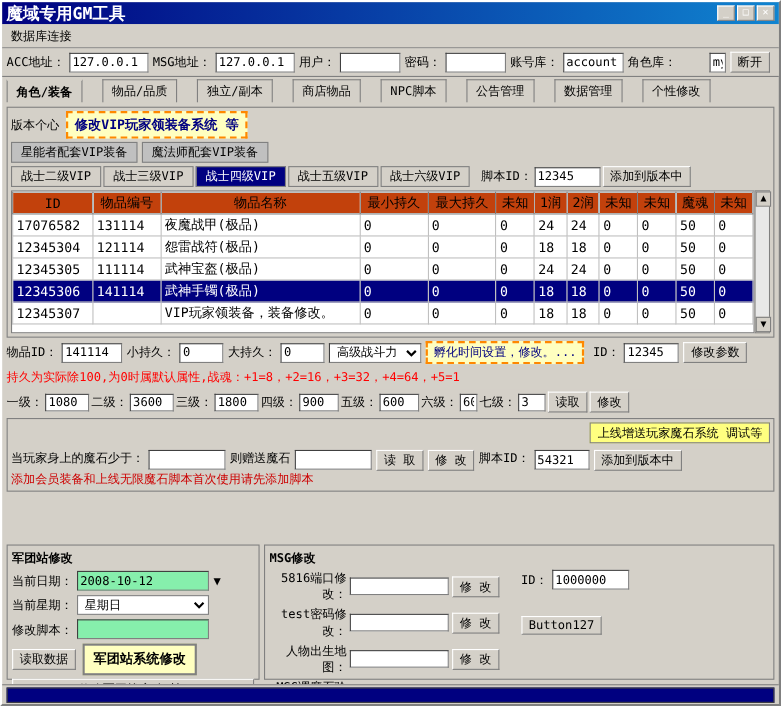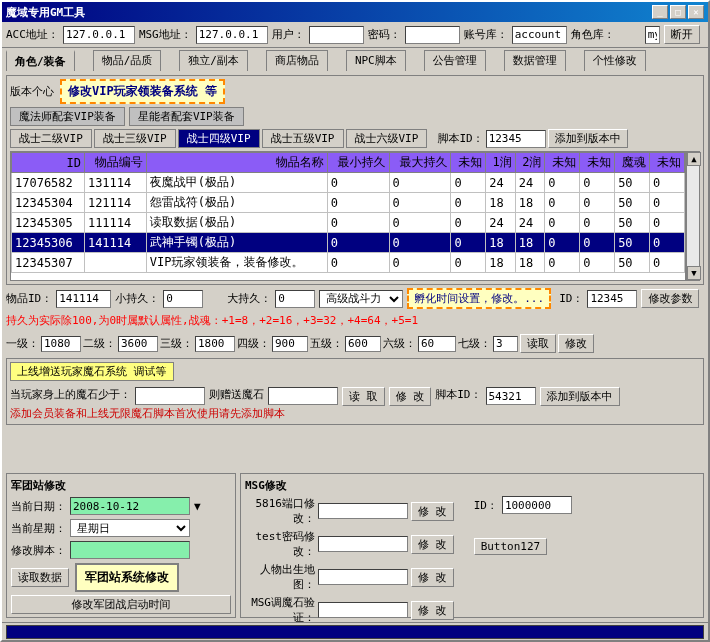--- a/index.html
+++ b/index.html
@@ -1,21 +1,21 @@
 <!DOCTYPE html>
 <html><head>
   <meta charset="utf-8">
   <style>
     * { box-sizing: border-box; margin: 0; padding: 0; font-family: "SimSun", "MS Gothic", monospace; font-size: 12px; }
     body { background: #c0c0c0; width: 710px; height: 642px; overflow: hidden; }
     
     .window { width: 710px; height: 642px; background: #d4d0c8; border: 2px solid #ffffff; border-right-color: #808080; border-bottom-color: #808080; display: flex; flex-direction: column; }
     
     .title-bar { background: linear-gradient(to right, #000080, #1084d0); color: white; padding: 2px 4px; display: flex; justify-content: space-between; align-items: center; height: 20px; flex-shrink: 0; }
-    .title-bar-text { font-size: 11px; font-weight: bold; }
+    .title-bar-text { font-size: 15px; font-weight: bold; }
     .title-buttons { display: flex; gap: 2px; }
     .title-btn { width: 16px; height: 14px; background: #d4d0c8; border: 1px solid #808080; border-top-color: #fff; border-left-color: #fff; font-size: 9px; display: flex; align-items: center; justify-content: center; cursor: pointer; }
     
     .menu-bar { background: #d4d0c8; border-bottom: 1px solid #808080; padding: 2px 4px; flex-shrink: 0; }
     .menu-item { display: inline-block; padding: 1px 4px; font-size: 11px; }
     
     .toolbar { background: #d4d0c8; padding: 3px 4px; flex-shrink: 0; display: flex; align-items: center; gap: 4px; border-bottom: 1px solid #808080; }
     .toolbar-label { font-size: 11px; }
     .field-label { font-size: 11px; }
     .field-input { border: 1px solid #808080; border-top-color: #404040; border-left-color: #404040; background: white; height: 18px; font-size: 11px; padding: 0 2px; }
@@ -26,21 +26,21 @@
     .tab.active { background: #d4d0c8; border-top: 2px solid #d4d0c8; z-index: 1; font-weight: bold; }
     
     .main-content { flex: 1; padding: 4px; display: flex; flex-direction: column; gap: 3px; overflow: hidden; }
     
     .vip-tabs { display: flex; gap: 2px; align-items: center; margin-bottom: 3px; }
     .vip-tab { background: #d4d0c8; border: 1px solid #808080; padding: 1px 8px; font-size: 11px; cursor: pointer; }
     .vip-tab.active { background: #000080; color: white; }
     
     .table-container { border: 1px solid #808080; background: white; height: 130px; overflow: auto; flex-shrink: 0; }
     table { width: 100%; border-collapse: collapse; font-size: 11px; }
-    th { background: #8b5cf6; border: 1px solid #808080; padding: 1px 3px; text-align: right; font-weight: normal; white-space: nowrap; position: sticky; top: 0; }
+    th { background: #c2410c; border: 1px solid #808080; padding: 1px 3px; text-align: center; font-weight: normal; white-space: nowrap; position: sticky; top: 0; }
     td { border: 1px solid #c0c0c0; padding: 1px 3px; white-space: nowrap; }
     tr.selected td { background: #000080; color: white; }
     .select-box { border: 1px solid #808080; border-top-color: #404040; border-left-color: #404040; background: white; height: 18px; font-size: 11px; padding: 0 2px; }
     
     .persist-hint { color: red; font-size: 11px; padding: 1px 0; flex-shrink: 0; }
     
     .level-row { display: flex; align-items: center; gap: 2px; padding: 2px 0; flex-shrink: 0; background: #d4d0c8; }
     .level-label { font-size: 11px; }
     .level-input { width: 40px; border: 1px solid #808080; border-top-color: #404040; border-left-color: #404040; background: white; height: 16px; font-size: 11px; padding: 0 2px; }
     
@@ -79,20 +79,23 @@
 
   <div class="title-bar">
     <span class="title-bar-text">魔域专用GM工具</span>
     <div class="title-buttons">
       <div class="title-btn">_</div>
       <div class="title-btn">□</div>
       <div class="title-btn">✕</div>
     </div>
   </div>
 
+  <div class="menu-bar">
+    <span class="menu-item">数据库连接</span>
+  </div>
 
   <div class="toolbar">
     <span class="toolbar-label">ACC地址：</span>
     <input class="field-input" style="width: 72px;" value="127.0.0.1">
     <span class="field-label">MSG地址：</span>
     <input class="field-input" style="width: 72px;" value="127.0.0.1">
     <span class="field-label">用户：</span>
     <input class="field-input" style="width: 55px;" value="">
     <span class="field-label">密码：</span>
     <input class="field-input" style="width: 55px;" type="password" value="">
@@ -117,22 +120,22 @@
   <div class="main-content">
 
     <div style="border:1px solid #808080; padding:3px; flex-shrink:0;">
 
       <div style="display:flex; align-items:center; gap:6px; margin-bottom:3px;">
         <span style="font-size:11px;">版本个心</span>
         <span class="anno-box">修改VIP玩家领装备系统 等</span>
       </div>
 
       <div style="display:flex; gap:4px; margin-bottom:3px;">
+        <div class="vip-tab" style="background:#c0c0c0; border:1px solid #808080; padding:1px 8px; font-size:11px;">星能者配套VIP装备</div>
         <div class="vip-tab" style="background:#c0c0c0; border:1px solid #808080; padding:1px 8px; font-size:11px;">魔法师配套VIP装备</div>
-        <div class="vip-tab" style="background:#c0c0c0; border:1px solid #808080; padding:1px 8px; font-size:11px;">星能者配套VIP装备</div>
       </div>
 
       <div class="vip-tabs">
         <div class="vip-tab">战士二级VIP</div>
         <div class="vip-tab">战士三级VIP</div>
         <div class="vip-tab active" style="background:#000080;color:white;">战士四级VIP</div>
         <div class="vip-tab">战士五级VIP</div>
         <div class="vip-tab">战士六级VIP</div>
         <span style="font-size:11px; margin-left:8px;">脚本ID：</span>
         <input class="field-input" style="width: 60px;" value="12345">
@@ -183,21 +186,21 @@
                   <td>18</td>
                   <td>18</td>
                   <td>0</td>
                   <td>0</td>
                   <td>50</td>
                   <td>0</td>
                 </tr>
                 <tr>
                   <td>12345305</td>
                   <td>111114</td>
-                  <td>读取数据(极品)</td>
+                  <td>武神宝盔(极品)</td>
                   <td>0</td>
                   <td>0</td>
                   <td>0</td>
                   <td>24</td>
                   <td>24</td>
                   <td>0</td>
                   <td>0</td>
                   <td>50</td>
                   <td>0</td>
                 </tr>
@@ -238,21 +241,21 @@
           <div style="width:14px;height:14px;background:#d4d0c8;border:1px solid #808080;display:flex;align-items:center;justify-content:center;font-size:9px;cursor:pointer;">▼</div>
         </div>
       </div>
     </div>
 
     <div style="display:flex; align-items:center; gap:4px; flex-shrink:0;">
       <span style="font-size:11px;">物品ID：</span>
       <input class="field-input" style="width: 55px;" value="141114">
       <span style="font-size:11px;">小持久：</span>
       <input class="field-input" style="width: 40px;" value="0">
-      <span style="font-size:11px;margin-left:20px;">大持久：</span>
+      <span style="font-size:11px;">大持久：</span>
       <input class="field-input" style="width: 40px;" value="0">
       <select class="select-box" style="width:84px;">
         <option>高级战斗力</option>
       </select>
       <span class="anno-box2">孵化时间设置，修改。...</span>
       <span style="font-size:11px; margin-left:4px;">ID：</span>
       <input class="field-input" style="width: 50px;" value="12345">
       <button class="btn">修改参数</button>
     </div>
 
@@ -263,29 +266,29 @@
       <input class="level-input" value="1080" style="">
       <span class="level-label">二级：</span>
       <input class="level-input" value="3600" style="">
       <span class="level-label">三级：</span>
       <input class="level-input" value="1800" style="">
       <span class="level-label">四级：</span>
       <input class="level-input" style="width: 36px;" value="900">
       <span class="level-label">五级：</span>
       <input class="level-input" style="width: 36px;" value="600">
       <span class="level-label">六级：</span>
-      <input class="level-input" style="width: 38px;" value="60">
+      <input class="level-input" style="width: 16px;" value="60">
       <span class="level-label">七级：</span>
       <input class="level-input" style="width: 25px;" value="3">
       <button class="btn">读取</button>
       <button class="btn">修改</button>
     </div>
 
     <div class="stone-panel">
-      <div style="display:flex; align-items:center; gap:6px; margin-bottom:3px;">
+      <div style="display:flex; align-items:center; gap:6px; margin-bottom:3px;justify-content:flex-end;">
         <span class="stone-title-box">上线增送玩家魔石系统  调试等</span>
       </div>
       <div class="stone-row">
         <span style="font-size:11px;">当玩家身上的魔石少于：</span>
         <input class="field-input" style="width: 70px;" value="">
         <span style="font-size:11px;">则赠送魔石</span>
         <input class="field-input" style="width: 70px;" value="">
         <button class="btn">读 取</button>
         <button class="btn">修 改</button>
         <span style="font-size:11px;">脚本ID：</span>

